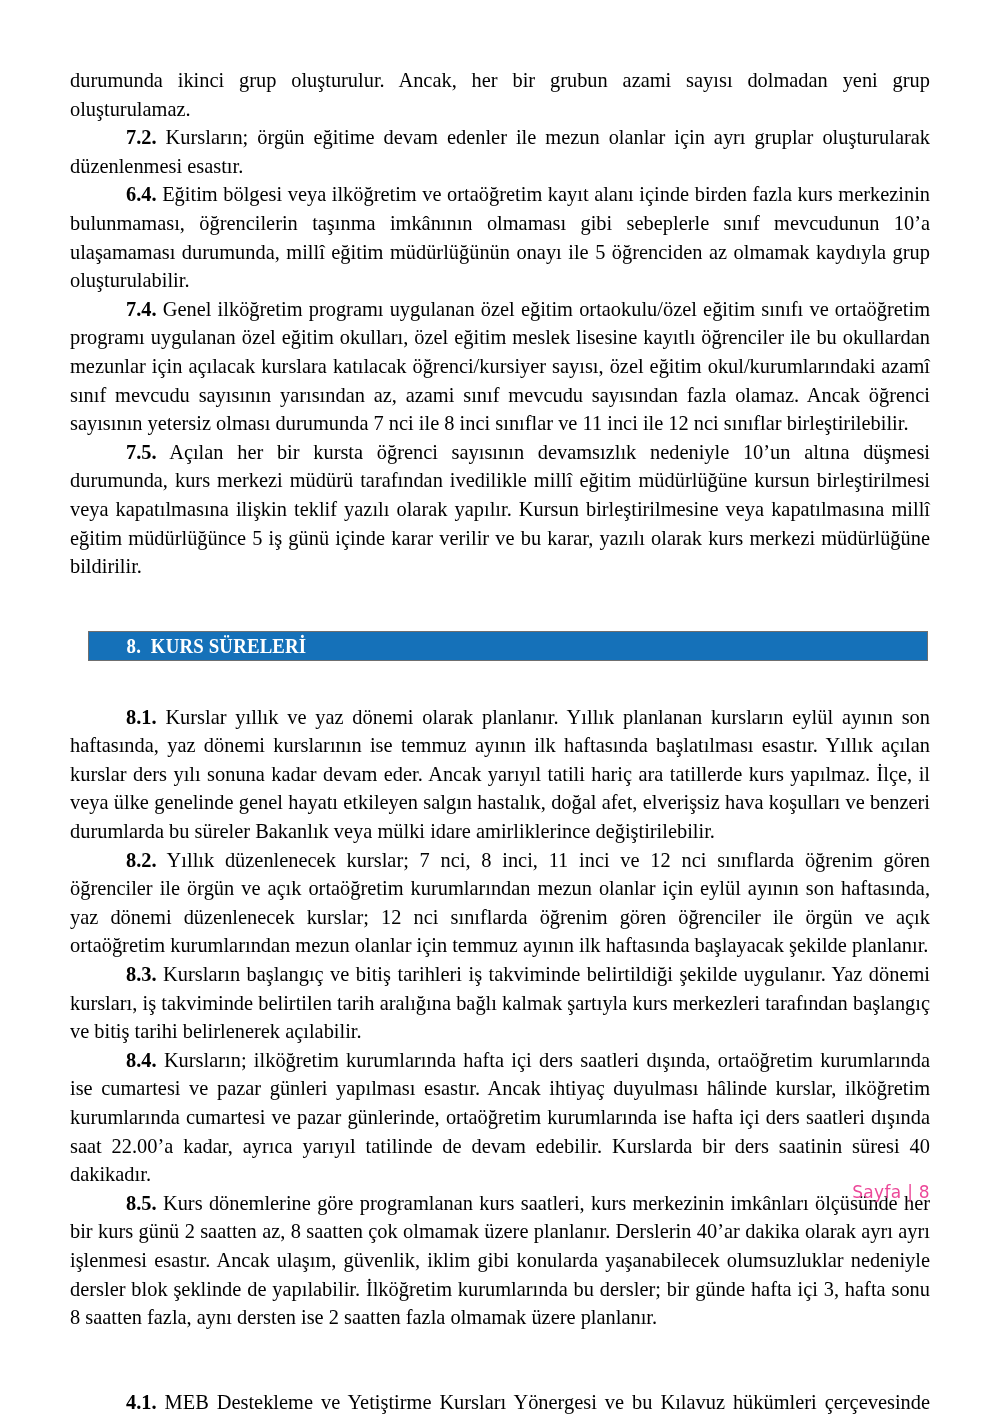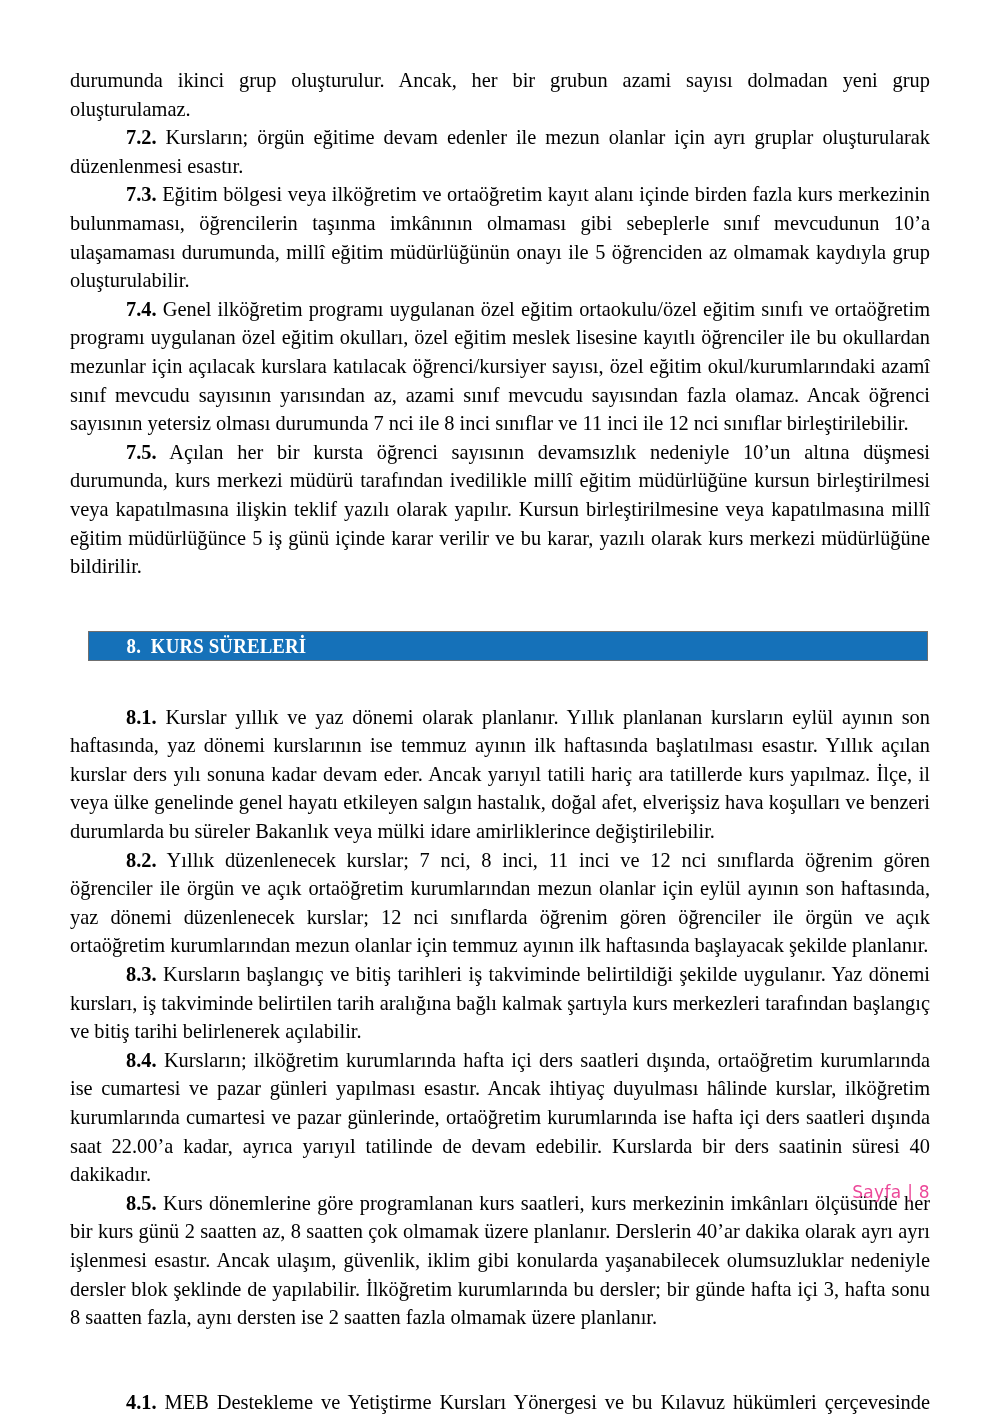--- a/index.html
+++ b/index.html
@@ -98,21 +98,21 @@
 
 <div class="page">
   <div class="doc-body">
 
     <p class="para">
       <span>durumunda ikinci grup oluşturulur. Ancak, her bir grubun azami sayısı dolmadan yeni grup oluşturulamaz.</span>
     </p>
 
     <p class="para indent"><span class="num">7.2.</span><span> Kursların; örgün eğitime devam edenler ile mezun olanlar için ayrı gruplar oluşturularak düzenlenmesi esastır.</span></p>
 
-    <p class="para indent"><span class="num">7.3.</span><span> Eğitim bölgesi veya ilköğretim ve ortaöğretim kayıt alanı içinde birden fazla kurs merkezinin bulunmaması, öğrencilerin taşınma imkânının olmaması gibi sebeplerle sınıf mevcudunun 10’a ulaşamaması durumunda, millî eğitim müdürlüğünün onayı ile 5 öğrenciden az olmamak kaydıyla grup oluşturulabilir.</span></p>
+    <p class="para indent"><span class="num">6.4.</span><span> Eğitim bölgesi veya ilköğretim ve ortaöğretim kayıt alanı içinde birden fazla kurs merkezinin bulunmaması, öğrencilerin taşınma imkânının olmaması gibi sebeplerle sınıf mevcudunun 10’a ulaşamaması durumunda, millî eğitim müdürlüğünün onayı ile 5 öğrenciden az olmamak kaydıyla grup oluşturulabilir.</span></p>
 
     <p class="para indent"><span class="num">7.4.</span><span> Genel ilköğretim programı uygulanan özel eğitim ortaokulu/özel eğitim sınıfı ve ortaöğretim programı uygulanan özel eğitim okulları, özel eğitim meslek lisesine kayıtlı öğrenciler ile bu okullardan mezunlar için açılacak kurslara katılacak öğrenci/kursiyer sayısı, özel eğitim okul/kurumlarındaki azamî sınıf mevcudu sayısının yarısından az, azami sınıf mevcudu sayısından fazla olamaz. Ancak öğrenci sayısının yetersiz olması durumunda 7 nci ile 8 inci sınıflar ve 11 inci ile 12 nci sınıflar birleştirilebilir.</span></p>
 
     <p class="para indent"><span class="num">7.5.</span><span> Açılan her bir kursta öğrenci sayısının devamsızlık nedeniyle 10’un altına düşmesi durumunda, kurs merkezi müdürü tarafından ivedilikle millî eğitim müdürlüğüne kursun birleştirilmesi veya kapatılmasına ilişkin teklif yazılı olarak yapılır. Kursun birleştirilmesine veya kapatılmasına millî eğitim müdürlüğünce 5 iş günü içinde karar verilir ve bu karar, yazılı olarak kurs merkezi müdürlüğüne bildirilir.</span></p>
 
     <div class="sp-34"></div>
 
     <div class="section-bar">
       <span class="sec-text">8.  KURS SÜRELERİ</span>
     </div>

